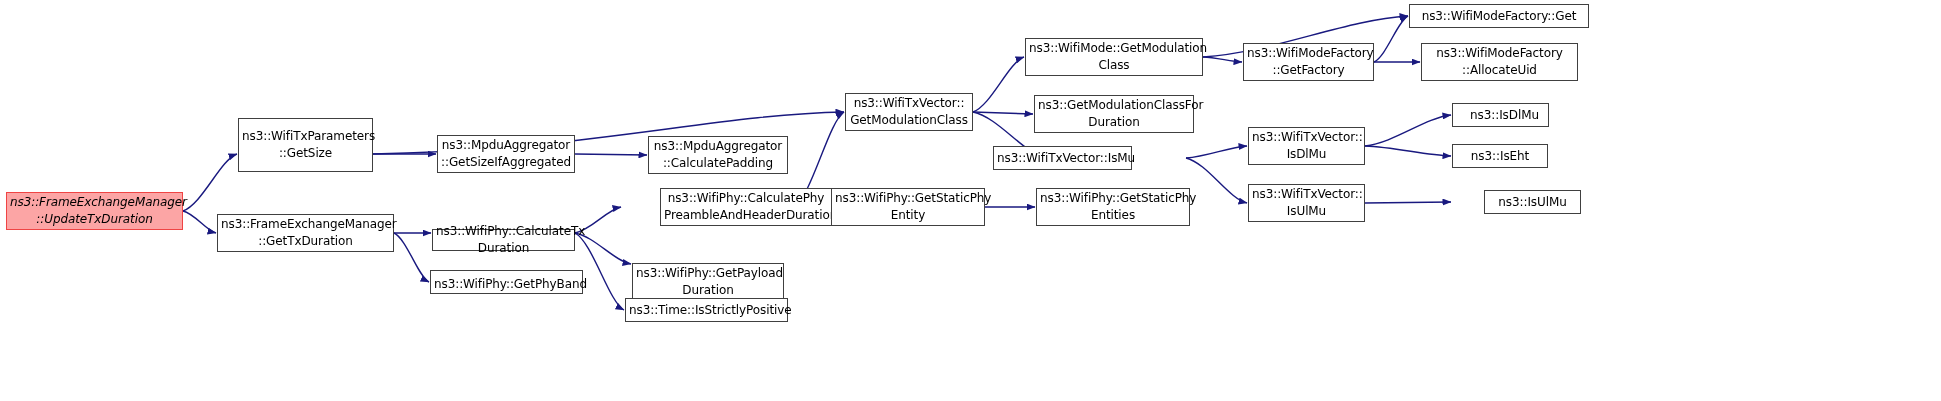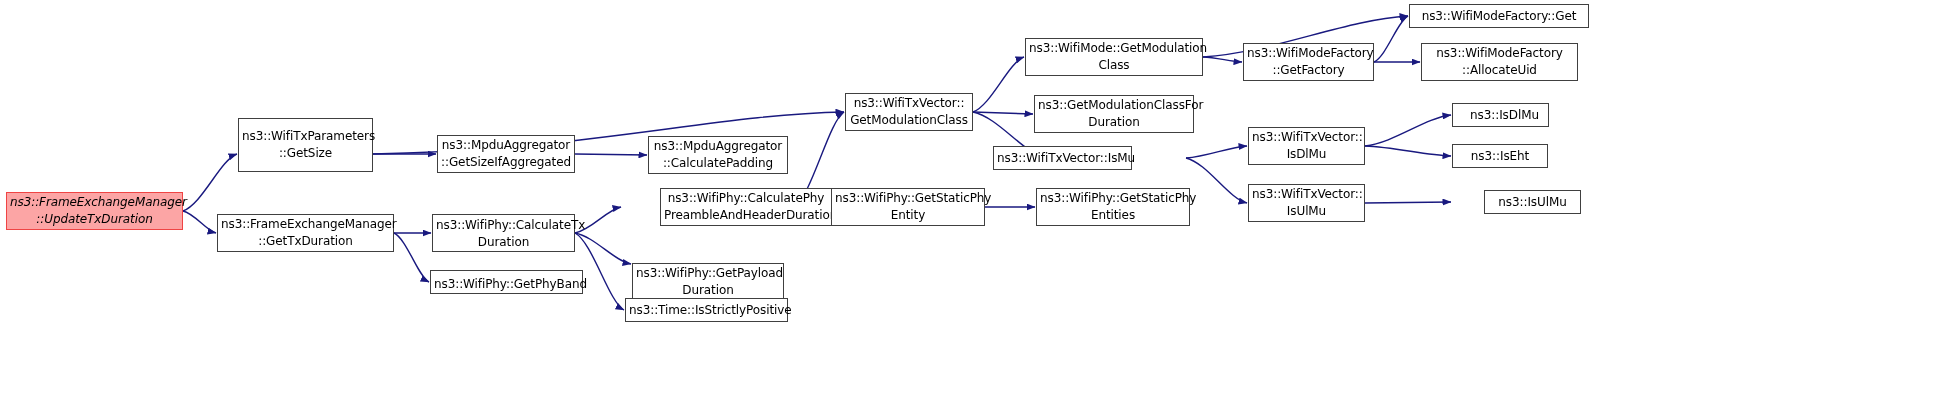--- a/index.html
+++ b/index.html
@@ -91,21 +91,21 @@
   </svg>
   <div id="node-layer">
       <div class="node current" style="left: 6px; top: 192px; width: 177px; height: 38px;"><span class="node-label">ns3::FrameExchangeManager
 ::UpdateTxDuration</span></div>
       <div class="node" style="left: 238px; top: 118px; width: 135px; height: 54px;"><span class="node-label">ns3::WifiTxParameters
 ::GetSize</span></div>
       <div class="node" style="left: 217px; top: 214px; width: 177px; height: 38px;"><span class="node-label">ns3::FrameExchangeManager
 ::GetTxDuration</span></div>
       <div class="node" style="left: 437px; top: 135px; width: 138px; height: 38px;"><span class="node-label">ns3::MpduAggregator
 ::GetSizeIfAggregated</span></div>
-      <div class="node" style="left: 432px; top: 214px; width: 143px; height: 38px; align-items: flex-end;"><span class="node-label">ns3::WifiPhy::CalculateTx
+      <div class="node" style="left: 432px; top: 229px; width: 143px; height: 22px;"><span class="node-label">ns3::WifiPhy::CalculateTx
 Duration</span></div>
       <div class="node" style="left: 430px; top: 270px; width: 153px; height: 24px; align-items: flex-end;"><span class="node-label">ns3::WifiPhy::GetPhyBand</span></div>
       <div class="node" style="left: 648px; top: 136px; width: 140px; height: 38px;"><span class="node-label">ns3::MpduAggregator
 ::CalculatePadding</span></div>
       <div class="node" style="left: 648px; top: 188px; width: 172px; height: 38px; margin-left: 12px;"><span class="node-label">ns3::WifiPhy::CalculatePhy
 PreambleAndHeaderDuration</span></div>
       <div class="node" style="left: 632px; top: 245px; width: 152px; height: 38px; margin-top: 18px;"><span class="node-label">ns3::WifiPhy::GetPayload
 Duration</span></div>
       <div class="node" style="left: 625px; top: 298px; width: 163px; height: 24px;"><span class="node-label">ns3::Time::IsStrictlyPositive</span></div>
       <div class="node" style="left: 845px; top: 93px; width: 128px; height: 38px;"><span class="node-label">ns3::WifiTxVector::

